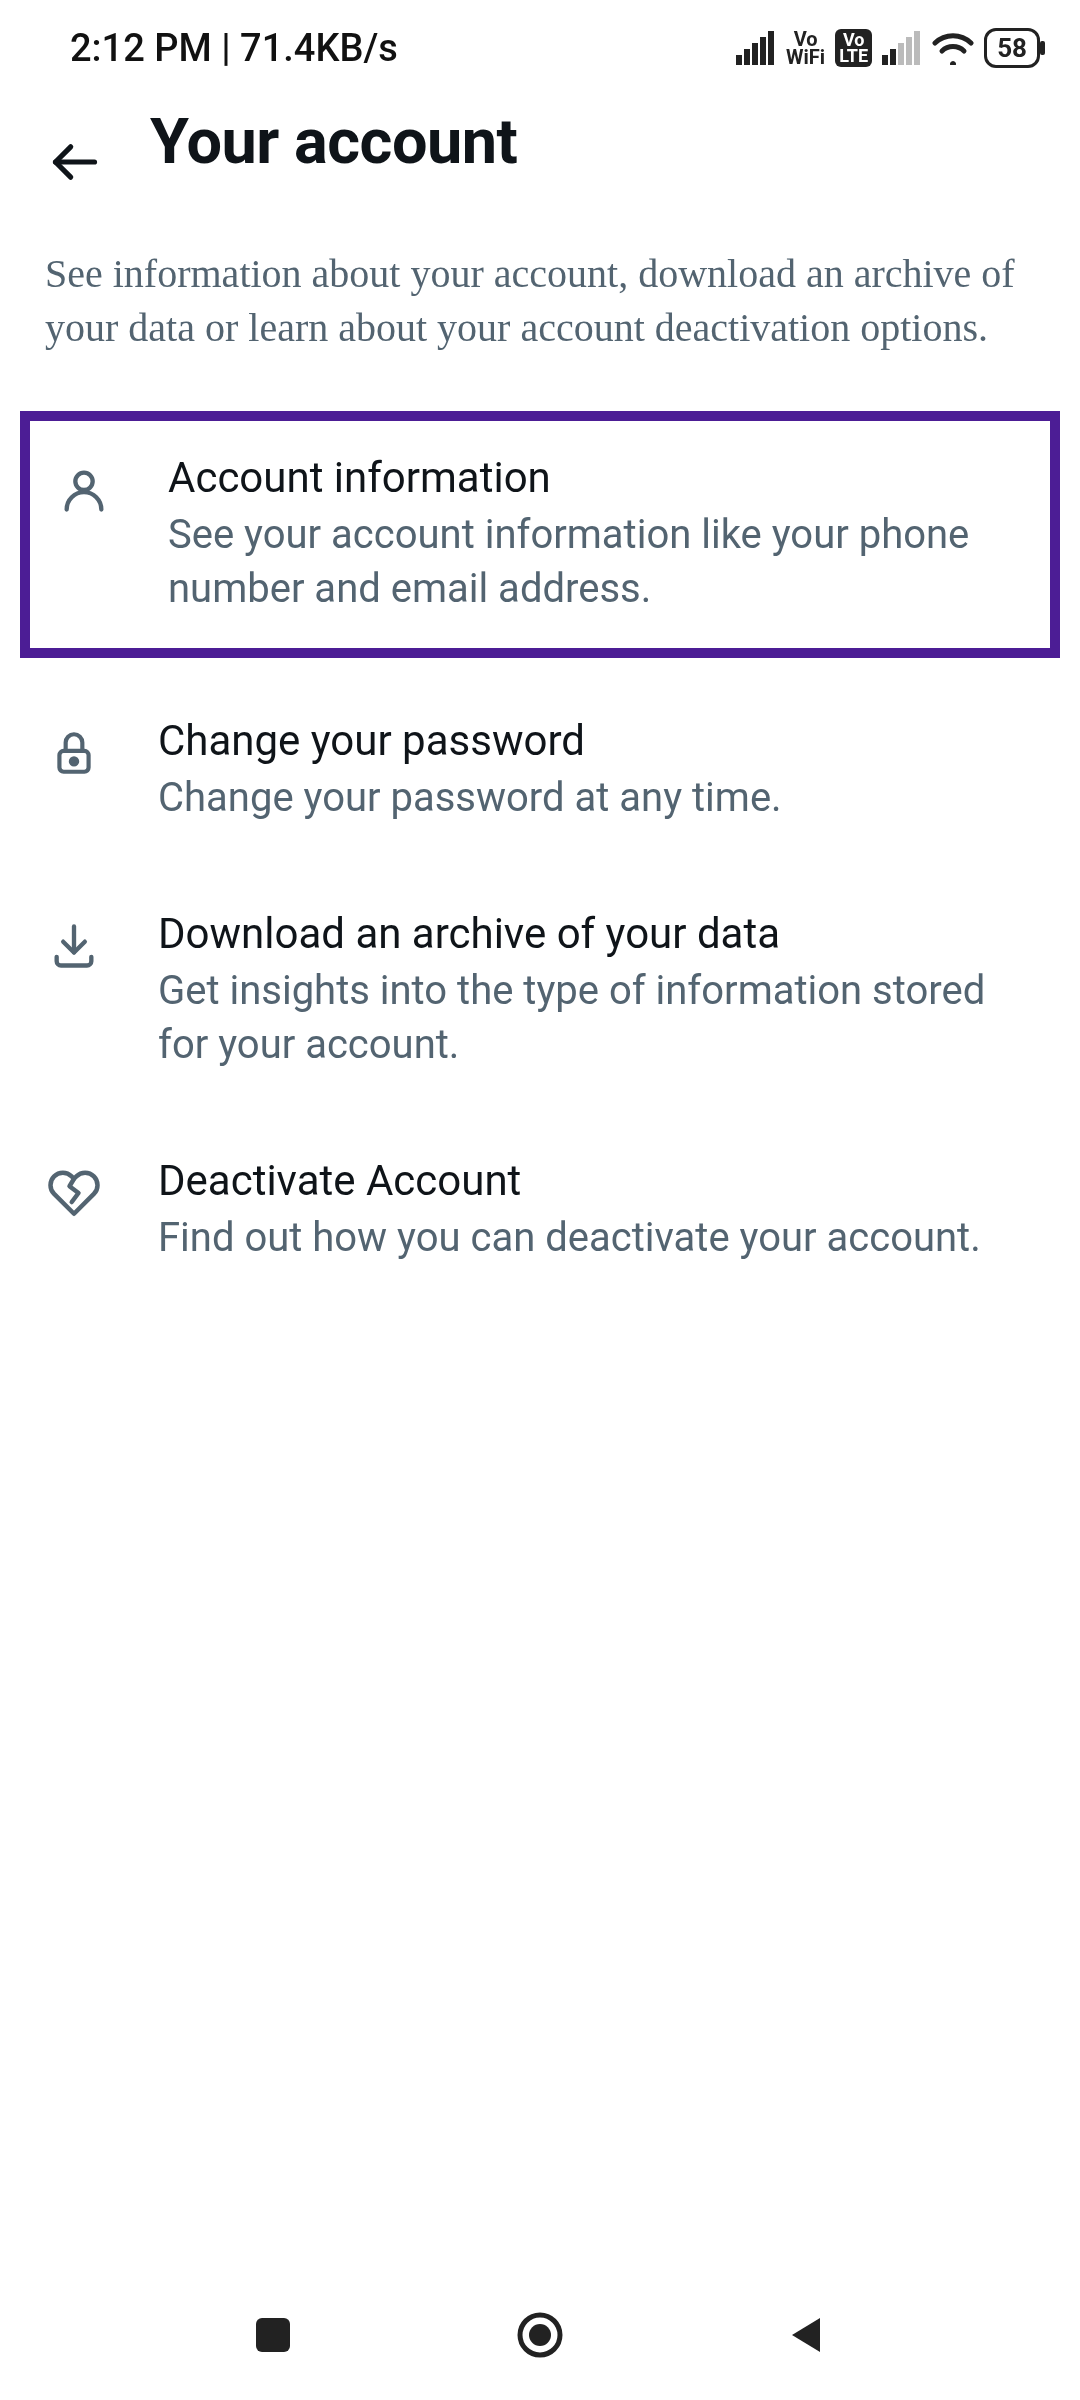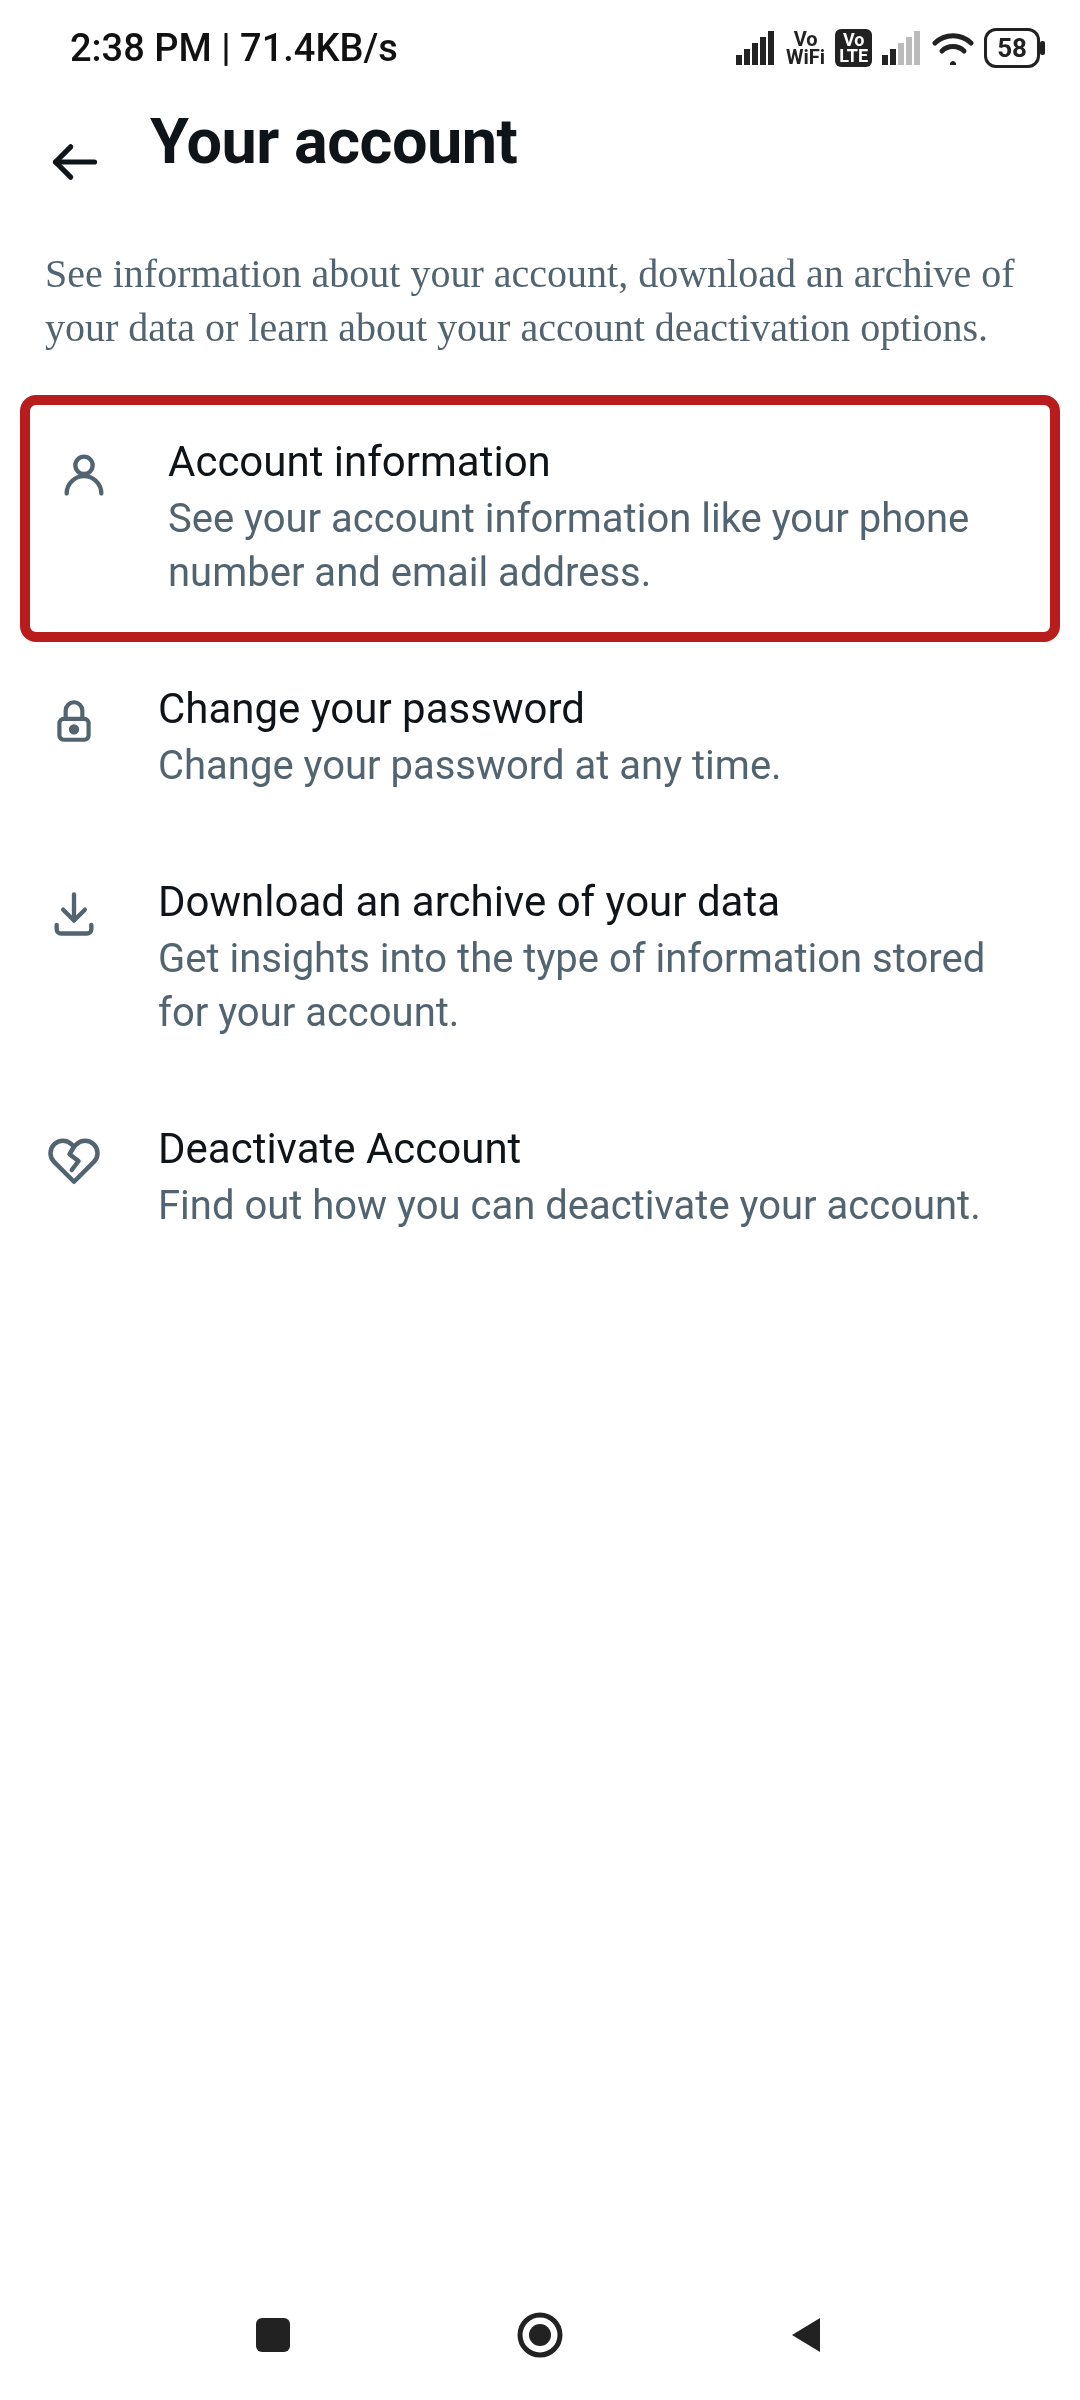--- a/index.html
+++ b/index.html
@@ -115,23 +115,23 @@
     .items {
       padding: 0;
     }
     .item {
       display: flex;
       align-items: flex-start;
       padding: 42px 45px;
       gap: 55px;
     }
     .item.highlighted {
-      border: 10px solid #b91c1c;
-      border-radius: 16px;
-      margin: 0 20px;
+      border: 10px solid #4c1d95;
+      border-radius: 0;
+      margin: 16px 20px;
       padding: 32px 25px 32px 25px;
       gap: 55px;
     }
     .item-icon {
       width: 58px;
       height: 58px;
       flex-shrink: 0;
       display: flex;
       align-items: center;
       justify-content: center;
@@ -168,21 +168,21 @@
       height: 60px;
       display: flex;
       align-items: center;
       justify-content: center;
     }
   </style>
 </head>
 <body>
 
 <div class="status-bar">
-  <div class="status-left">2:38 PM | 71.4KB/s</div>
+  <div class="status-left">2:12 PM | 71.4KB/s</div>
   <div class="status-right">
 
     <svg width="40" height="34" viewBox="0 0 40 34">
       <rect x="0" y="24" width="6" height="10" fill="#222"></rect>
       <rect x="8" y="18" width="6" height="16" fill="#222"></rect>
       <rect x="16" y="12" width="6" height="22" fill="#222"></rect>
       <rect x="24" y="6" width="6" height="28" fill="#222"></rect>
       <rect x="32" y="0" width="6" height="34" fill="#222"></rect>
     </svg>
     <div class="vo-badge">

